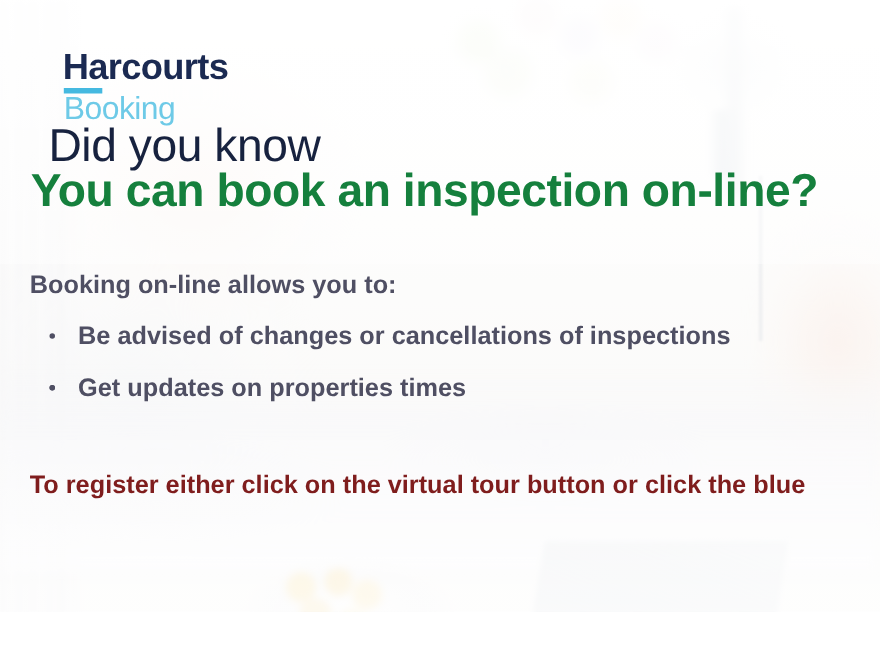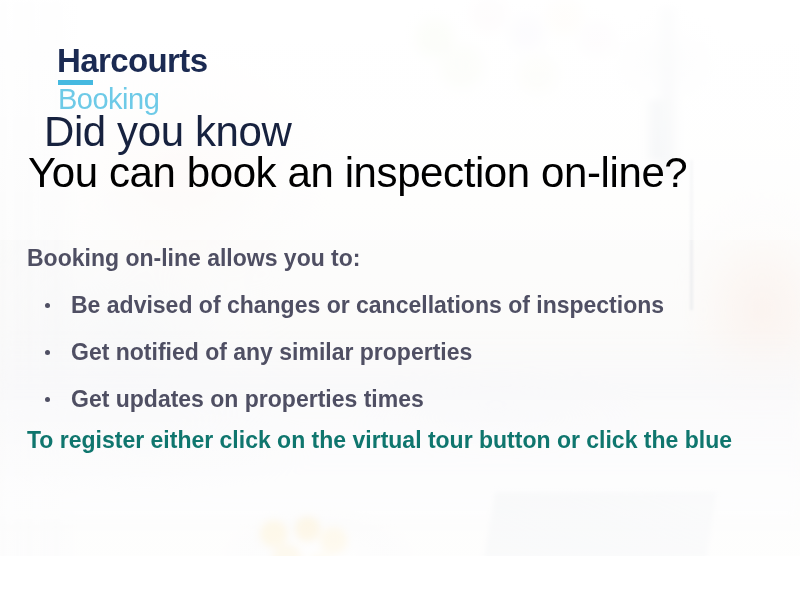--- a/index.html
+++ b/index.html
@@ -233,23 +233,23 @@
     letter-spacing: -0.4px;
     color: #17223f;
     margin: 16px;
   }
   .headline-2 {
     position: absolute;
     left: 28px;
     top: 150px;
     font-size: 42px;
     line-height: 46px;
-    font-weight: normal;
+    font-weight: bold;
     letter-spacing: -0.4px;
-    color: #000000;
+    color: #15803d;
     margin: 0;
     white-space: nowrap;
   }
 
   
   .body-block {
     position: absolute;
     left: 27px;
     top: 243px;
     width: 740px;
@@ -280,21 +280,21 @@
     height: 5px;
     border-radius: 50%;
     background: #4f4f63;
   }
 
   .closing-block {
     position: absolute;
     left: 27px;
     top: 424px;
     width: 720px;
-    color: #0f766e;
+    color: #7f1d1d;
     font-size: 23px;
     line-height: 33px;
     font-weight: bold;
   }
   .closing-line {
     margin: 0;
     white-space: nowrap;
   }
 </style>
 </head>
@@ -334,21 +334,20 @@
 
     <div class="body-block">
       <p class="body-lead">Booking on-line allows you to:</p>
       <ul class="bullet-list">
         <li class="bullet-item">
           <span class="bullet-dot"></span>
           <span>Be advised of changes or cancellations of inspections</span>
         </li>
         <li class="bullet-item">
           <span class="bullet-dot"></span>
-          <span>Get notified of any similar properties</span>
         </li>
         <li class="bullet-item">
           <span class="bullet-dot"></span>
           <span>Get updates on properties times</span>
         </li>
       </ul>
     </div>
 
     <div class="closing-block">
       <p class="closing-line">To register either click on the virtual tour button or click the blue</p>

